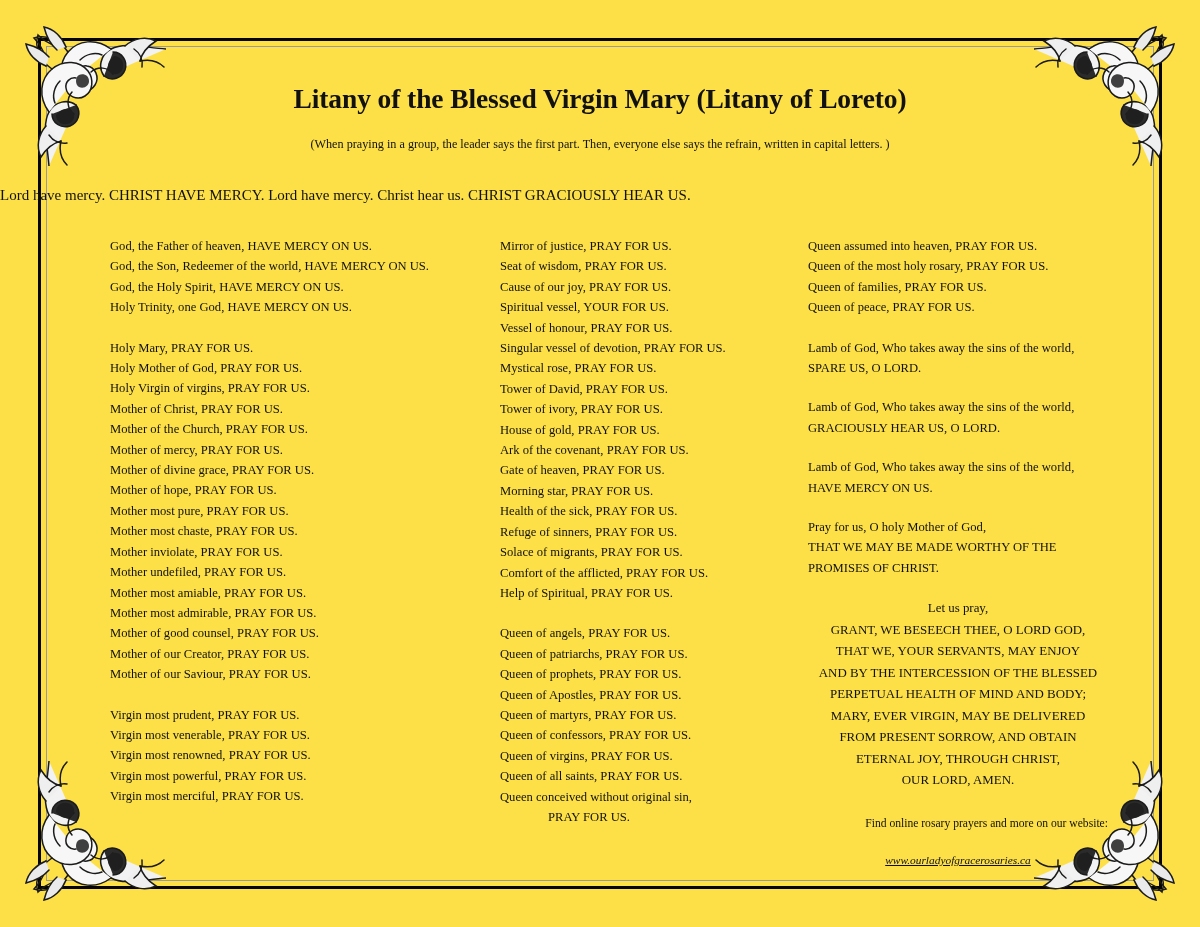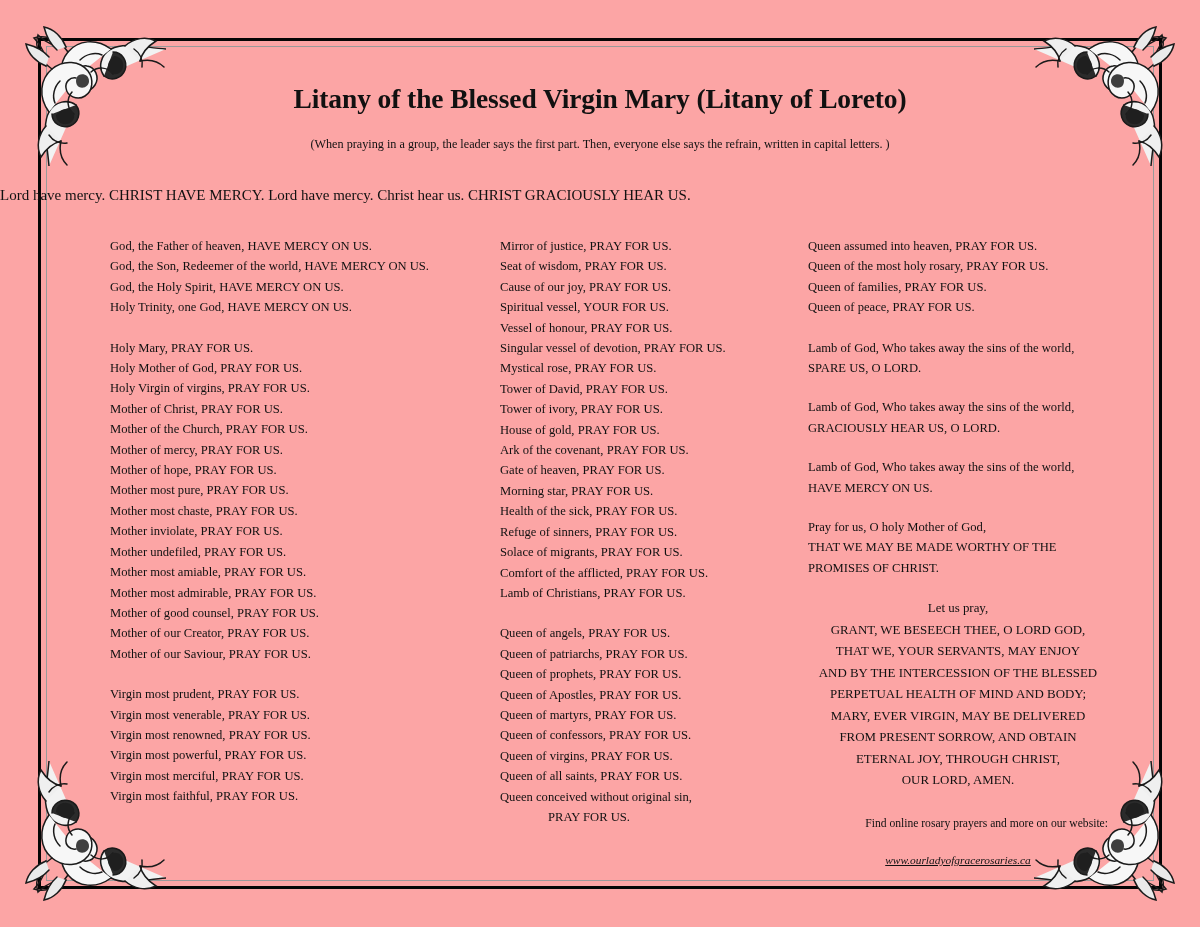--- a/index.html
+++ b/index.html
@@ -5,21 +5,21 @@
 <style>
   html, body {
     margin: 0;
     padding: 0;
     background: #ffffff;
   }
   .page {
     position: relative;
     width: 1200px;
     height: 927px;
-    background: #fca5a5;
+    background: #fde047;
     font-family: "Liberation Serif", "DejaVu Serif", serif;
     color: #111111;
     overflow: hidden;
     box-sizing: border-box;
   }
 
   
   .frame {
     position: absolute;
     left: 38px;
@@ -294,38 +294,38 @@
         <div class="ln">God, the Holy Spirit, HAVE MERCY ON US.</div>
         <div class="ln">Holy Trinity, one God, HAVE MERCY ON US.</div>
       </div>
       <div class="blk">
         <div class="ln">Holy Mary, PRAY FOR US.</div>
         <div class="ln">Holy Mother of God, PRAY FOR US.</div>
         <div class="ln">Holy Virgin of virgins, PRAY FOR US.</div>
         <div class="ln">Mother of Christ, PRAY FOR US.</div>
         <div class="ln">Mother of the Church, PRAY FOR US.</div>
         <div class="ln">Mother of mercy, PRAY FOR US.</div>
+        <div class="ln">Mother of divine grace, PRAY FOR US.</div>
         <div class="ln">Mother of hope, PRAY FOR US.</div>
         <div class="ln">Mother most pure, PRAY FOR US.</div>
         <div class="ln">Mother most chaste, PRAY FOR US.</div>
         <div class="ln">Mother inviolate, PRAY FOR US.</div>
         <div class="ln">Mother undefiled, PRAY FOR US.</div>
         <div class="ln">Mother most amiable, PRAY FOR US.</div>
         <div class="ln">Mother most admirable, PRAY FOR US.</div>
         <div class="ln">Mother of good counsel, PRAY FOR US.</div>
         <div class="ln">Mother of our Creator, PRAY FOR US.</div>
         <div class="ln">Mother of our Saviour, PRAY FOR US.</div>
       </div>
       <div class="blk-last">
         <div class="ln">Virgin most prudent, PRAY FOR US.</div>
         <div class="ln">Virgin most venerable, PRAY FOR US.</div>
         <div class="ln">Virgin most renowned, PRAY FOR US.</div>
         <div class="ln">Virgin most powerful, PRAY FOR US.</div>
         <div class="ln">Virgin most merciful, PRAY FOR US.</div>
-        <div class="ln">Virgin most faithful, PRAY FOR US.</div>
       </div>
     </div>
 
     <div class="col col-2">
       <div class="blk">
         <div class="ln">Mirror of justice, PRAY FOR US.</div>
         <div class="ln">Seat of wisdom, PRAY FOR US.</div>
         <div class="ln">Cause of our joy, PRAY FOR US.</div>
         <div class="ln">Spiritual vessel, YOUR FOR US.</div>
         <div class="ln">Vessel of honour, PRAY FOR US.</div>
@@ -334,21 +334,21 @@
         <div class="ln">Tower of David, PRAY FOR US.</div>
         <div class="ln">Tower of ivory, PRAY FOR US.</div>
         <div class="ln">House of gold, PRAY FOR US.</div>
         <div class="ln">Ark of the covenant, PRAY FOR US.</div>
         <div class="ln">Gate of heaven, PRAY FOR US.</div>
         <div class="ln">Morning star, PRAY FOR US.</div>
         <div class="ln">Health of the sick, PRAY FOR US.</div>
         <div class="ln">Refuge of sinners, PRAY FOR US.</div>
         <div class="ln">Solace of migrants, PRAY FOR US.</div>
         <div class="ln">Comfort of the afflicted, PRAY FOR US.</div>
-        <div class="ln">Lamb of Christians, PRAY FOR US.</div>
+        <div class="ln">Help of Spiritual, PRAY FOR US.</div>
       </div>
       <div class="blk-last">
         <div class="ln">Queen of angels, PRAY FOR US.</div>
         <div class="ln">Queen of patriarchs, PRAY FOR US.</div>
         <div class="ln">Queen of prophets, PRAY FOR US.</div>
         <div class="ln">Queen of Apostles, PRAY FOR US.</div>
         <div class="ln">Queen of martyrs, PRAY FOR US.</div>
         <div class="ln">Queen of confessors, PRAY FOR US.</div>
         <div class="ln">Queen of virgins, PRAY FOR US.</div>
         <div class="ln">Queen of all saints, PRAY FOR US.</div>

